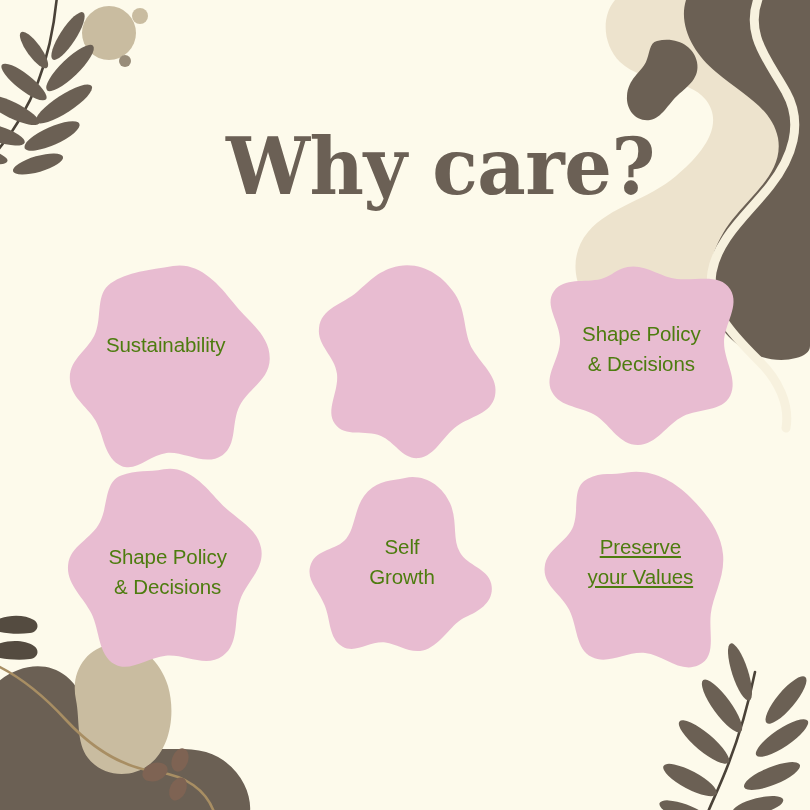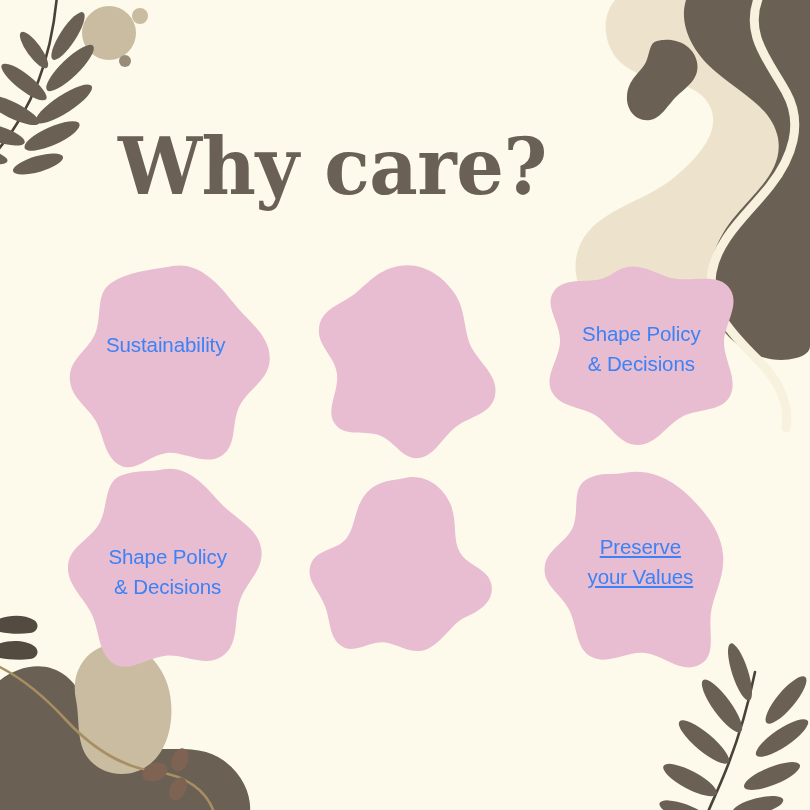--- a/index.html
+++ b/index.html
@@ -26,21 +26,21 @@
     height: 810px;
     pointer-events: none;
   }
 
   
   .title-wrap {
     position: absolute;
     left: 0;
     top: 128px;
     width: 664px;
-    text-align: center;
+    text-align: right;
     z-index: 5;
   }
   .title {
     display: inline-block;
     font-family: "DejaVu Serif", "Liberation Serif", serif;
     font-weight: 700;
     font-size: 78px;
     line-height: 1;
     letter-spacing: -0.5px;
     color: #6B6055;
@@ -71,21 +71,21 @@
     position: absolute;
     left: 50%;
     top: 50%;
     transform: translate(-50%, -50%);
     width: 205px;
     height: 205px;
   }
   .cell-label {
     position: relative;
     z-index: 2;
-    color: #3b82f6;
+    color: #4d7c0f;
     font-family: "Liberation Sans", sans-serif;
     font-size: 20.5px;
     line-height: 1.42;
     text-align: center;
     white-space: pre-line;
     letter-spacing: -0.1px;
     padding: 0 4px;
   }
 
   
@@ -256,20 +256,22 @@
 
     <div class="cell c4">
       <svg class="blob-svg" viewBox="0 0 200 200" aria-hidden="true">
         <path d="M100,6 C120,2 138,14 146,32 C154,50 148,68 156,82
                  C164,96 184,98 188,114 C192,132 176,142 162,148
                  C148,154 140,172 124,180 C108,188 94,176 80,174
                  C64,172 50,186 36,178 C22,170 24,150 18,136
                  C12,120 -2,110 4,94 C10,78 30,80 40,68
                  C50,56 48,34 62,20 C74,8 86,9 100,6 Z" fill="#E8BCD1"></path>
       </svg>
+      <div class="cell-label">Self
+Growth</div>
     </div>
 
     <div class="cell c5">
       <svg class="blob-svg" viewBox="0 0 200 200" aria-hidden="true">
         <path d="M88,4 C112,0 134,12 150,28 C166,44 180,62 182,84
                  C184,106 172,124 170,142 C168,162 176,184 158,192
                  C140,200 124,182 106,180 C88,178 70,192 54,184
                  C38,176 40,154 32,138 C24,122 6,114 8,96
                  C10,78 30,72 36,56 C42,38 34,18 50,10
                  C64,3 74,7 88,4 Z" fill="#E8BCD1"></path>

